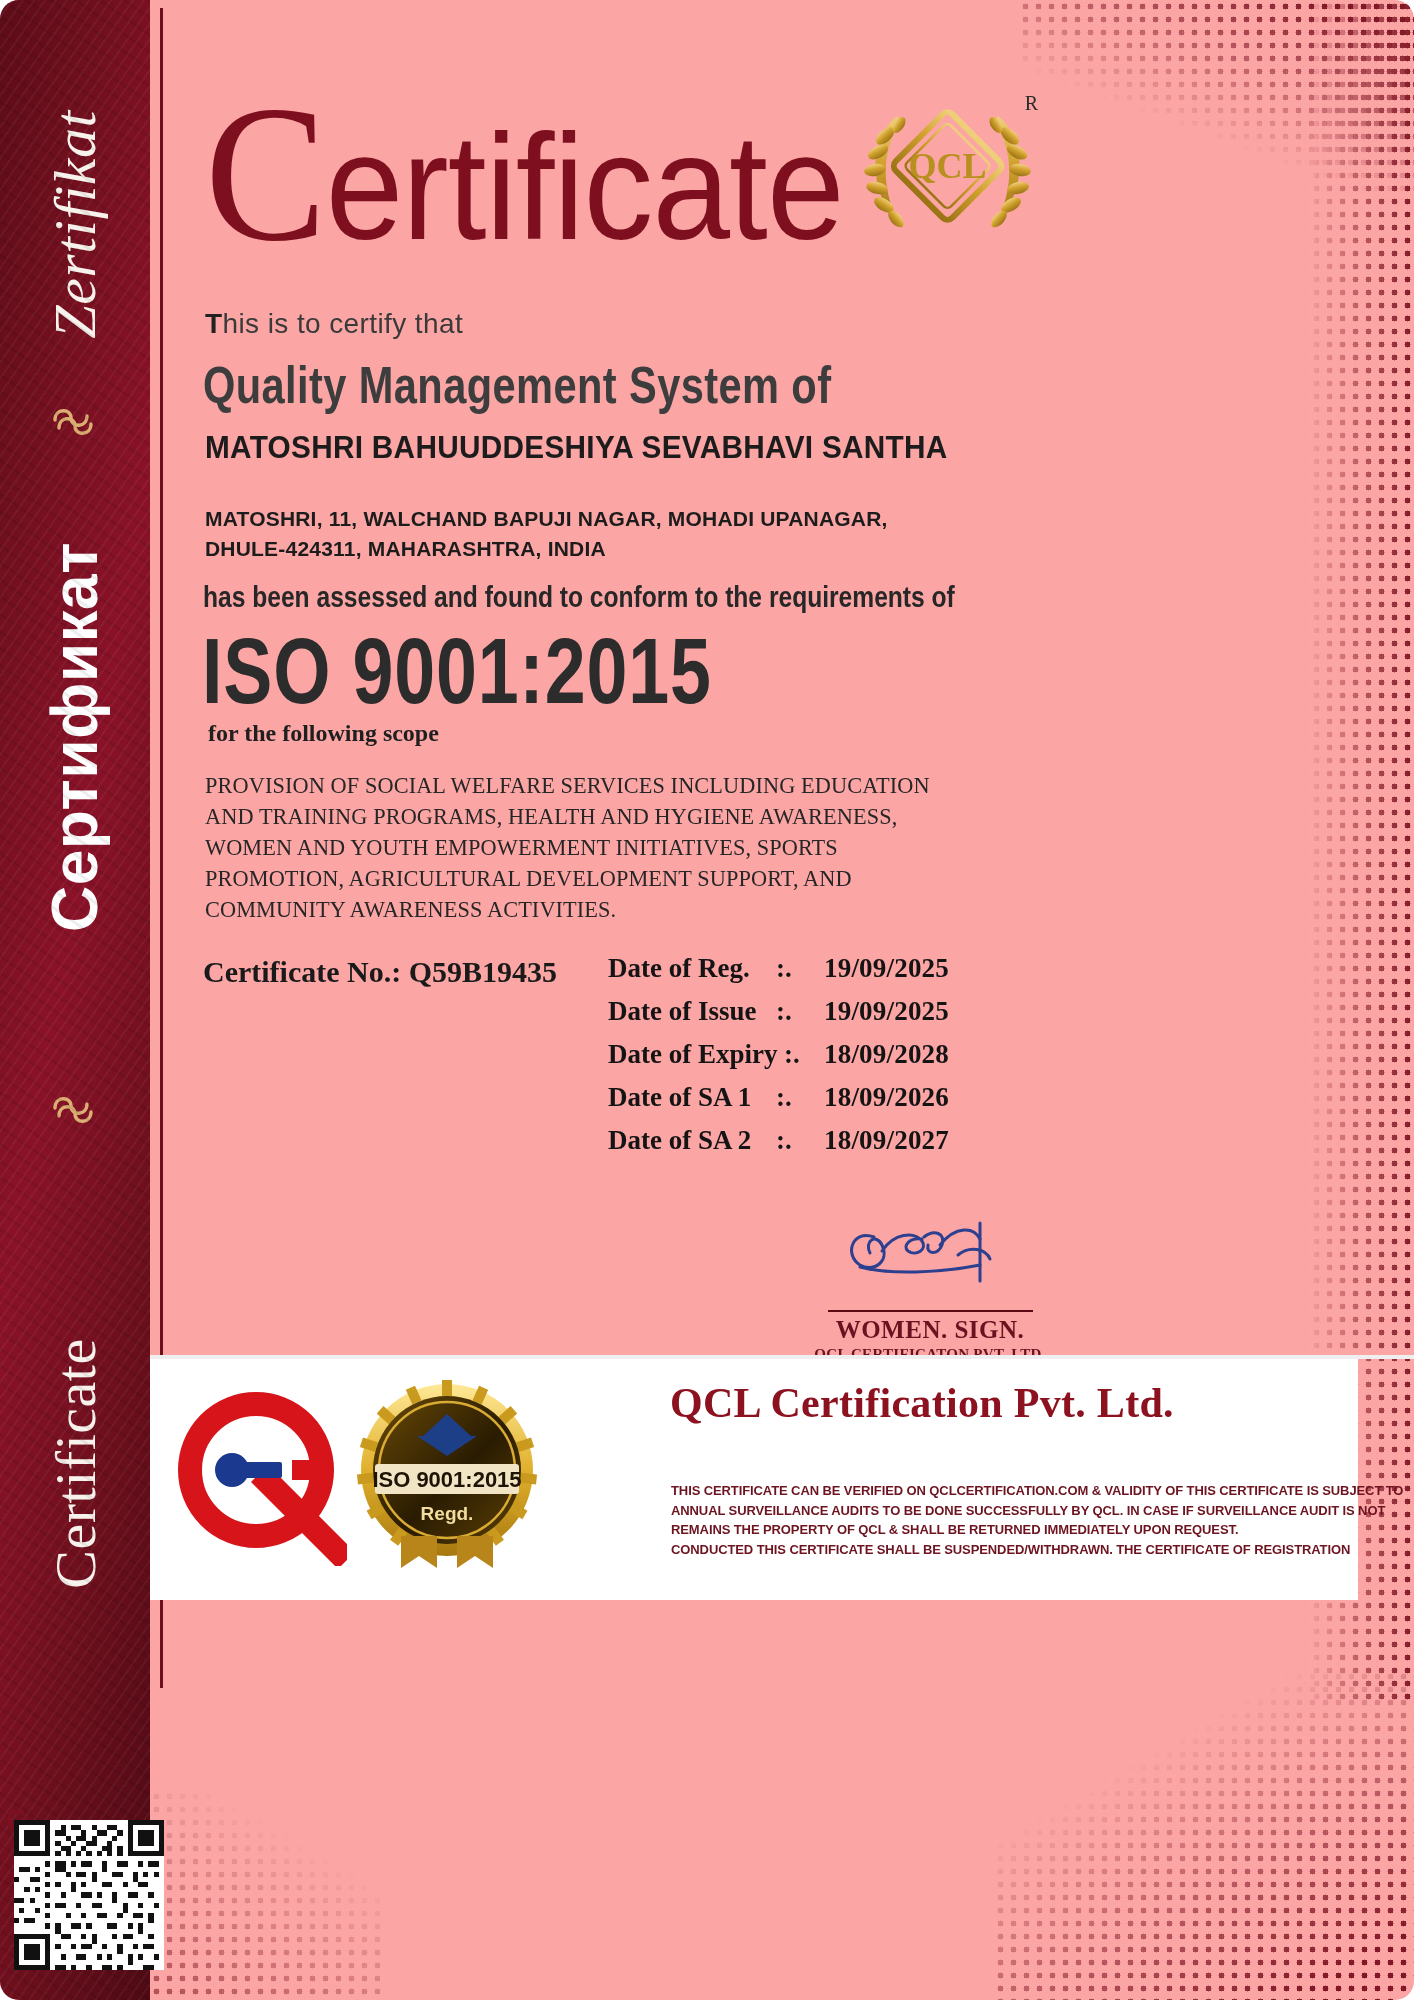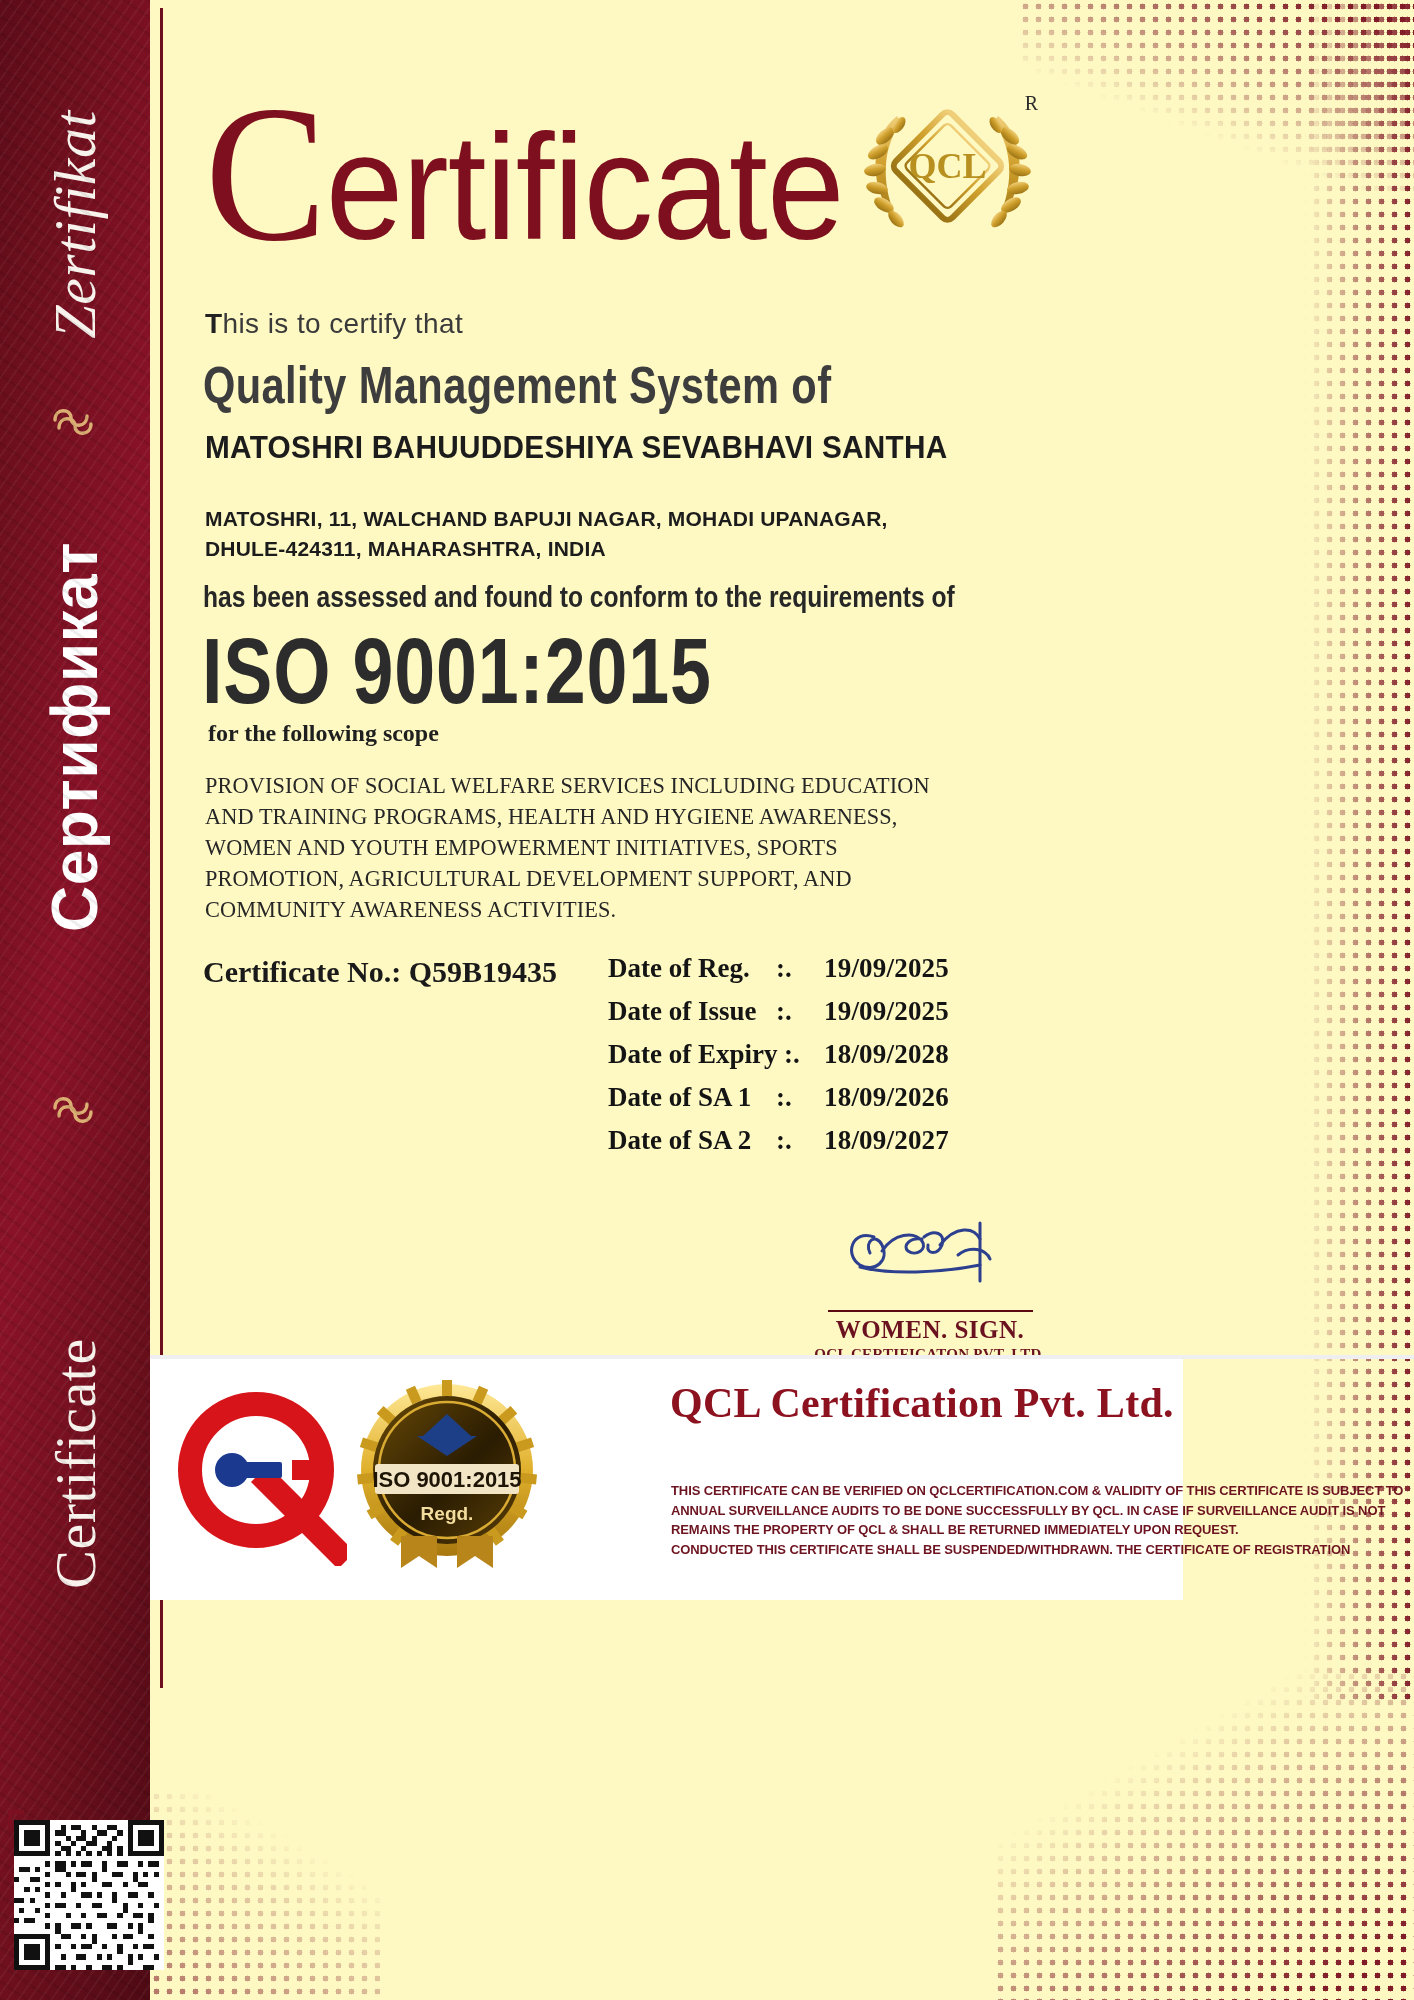--- a/index.html
+++ b/index.html
@@ -5,22 +5,23 @@
   * { box-sizing: border-box; margin: 0; padding: 0; }
   html, body {
     width: 1414px; height: 2000px;
     background: #ffffff;
     font-family: "Liberation Serif", serif;
     overflow: hidden;
   }
   #page {
     position: relative;
     width: 1414px; height: 2000px;
-    background: #fef9c3;
+    background: #fca5a5;
     overflow: hidden;
+    border-radius: 19px;
   }
 
   
   .left-band {
     position: absolute; left: 0; top: 0;
     width: 150px; height: 2000px;
     background: linear-gradient(100deg,#5d0c18 0%, #6e0f1d 18%, #8a1228 46%, #6b0f1c 74%, #4e0a14 100%);
     overflow: hidden;
   }
   .left-band:after{
@@ -224,21 +225,21 @@
     font-size: 25px; color:#6b1220; letter-spacing:.5px;
   }
   .auth-org {
     font-family:"Liberation Serif", serif; font-weight:700;
     font-size: 15px; color:#6b1220; letter-spacing:.3px; margin-top:2px;
   }
 
   
   .footer-sep { position:absolute; left:150px; top:1355px; width:1264px; height:4px; background:#efeef0; }
   .footer {
-    position:absolute; left:150px; top:1359px; width:1033px; height: 241px;
+    position:absolute; left:150px; top:1359px; width:1208px; height: 241px;
     background:#ffffff;
   }
   .footer-title {
     position:absolute; left: 520px; top: 20px;
     font-family:"Liberation Serif", serif; font-weight:700;
     font-size: 42px; color:#8d1220; letter-spacing:.3px;
   }
   .footer-addr {
     position:absolute; left: 521px; top: 72px;
     font-family:"Liberation Sans", sans-serif; font-weight:700;

